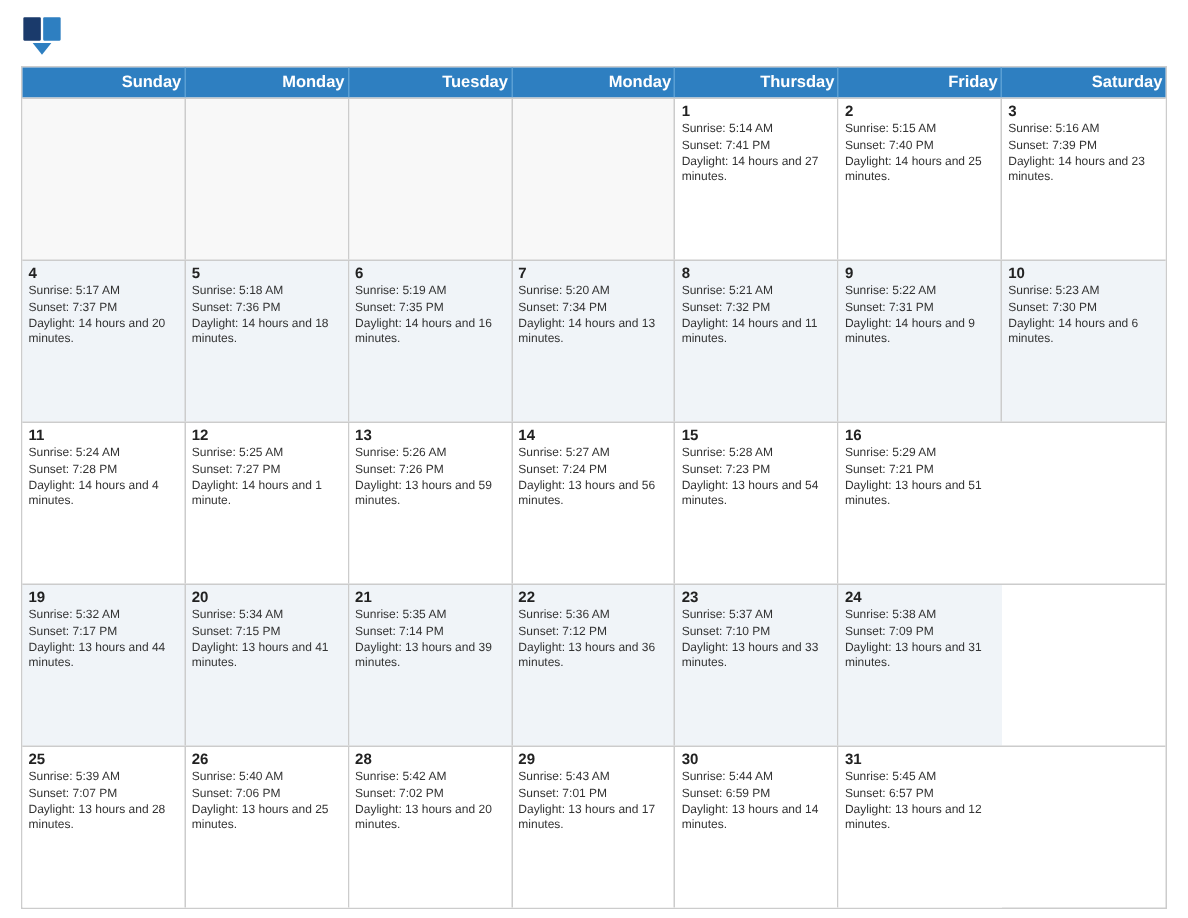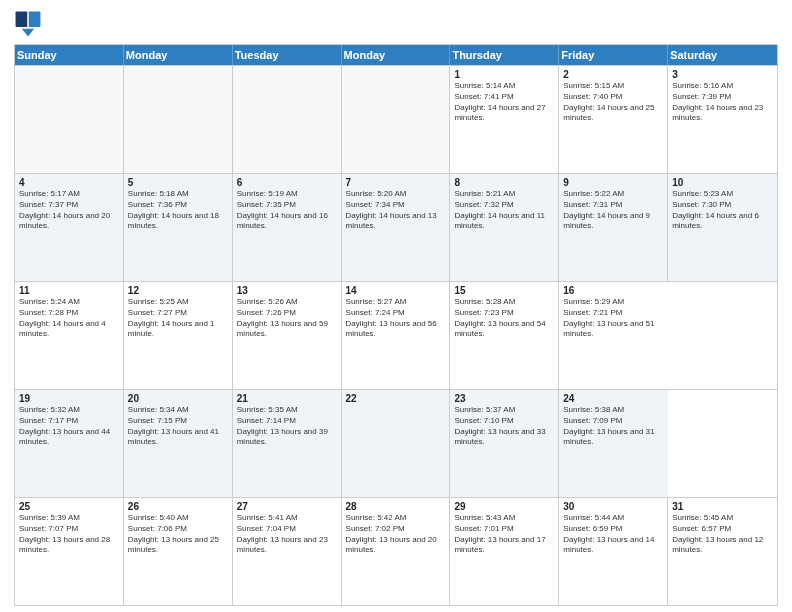--- a/index.html
+++ b/index.html
@@ -61,21 +61,21 @@
     }
     .cal-header-row {
       display: grid;
       grid-template-columns: repeat(7, 1fr);
       background: #2e7fc1;
     }
     .cal-header-cell {
       color: #fff;
       font-size: 11px;
       font-weight: bold;
-      text-align: left;
+      text-align: right;
       padding: 4px 2px;
       border-right: 1px solid #5a9fd4;
     }
     .cal-header-cell:last-child { border-right: none; }
     .cal-body {
       flex: 1;
       display: flex;
       flex-direction: column;
     }
     .cal-row {
@@ -229,42 +229,39 @@
           <div class="cal-cell alt-row">
             <div class="day-num">20</div>
             <div class="day-info">Sunrise: 5:34 AM<br>Sunset: 7:15 PM<br><span class="daylight">Daylight: 13 hours and 41 minutes.</span></div>
           </div>
           <div class="cal-cell alt-row">
             <div class="day-num">21</div>
             <div class="day-info">Sunrise: 5:35 AM<br>Sunset: 7:14 PM<br><span class="daylight">Daylight: 13 hours and 39 minutes.</span></div>
           </div>
           <div class="cal-cell alt-row">
             <div class="day-num">22</div>
+            <div class="day-info">Sunrise: 5:36 AM<br>Sunset: 7:12 PM<br><span class="daylight">Daylight: 13 hours and 36 minutes.</span></div>
           </div>
           <div class="cal-cell alt-row">
             <div class="day-num">23</div>
             <div class="day-info">Sunrise: 5:37 AM<br>Sunset: 7:10 PM<br><span class="daylight">Daylight: 13 hours and 33 minutes.</span></div>
           </div>
           <div class="cal-cell alt-row">
             <div class="day-num">24</div>
             <div class="day-info">Sunrise: 5:38 AM<br>Sunset: 7:09 PM<br><span class="daylight">Daylight: 13 hours and 31 minutes.</span></div>
           </div>
         </div>
         <div class="cal-row">
           <div class="cal-cell">
             <div class="day-num">25</div>
             <div class="day-info">Sunrise: 5:39 AM<br>Sunset: 7:07 PM<br><span class="daylight">Daylight: 13 hours and 28 minutes.</span></div>
           </div>
           <div class="cal-cell">
             <div class="day-num">26</div>
             <div class="day-info">Sunrise: 5:40 AM<br>Sunset: 7:06 PM<br><span class="daylight">Daylight: 13 hours and 25 minutes.</span></div>
-          </div>
-          <div class="cal-cell">
-            <div class="day-num">27</div>
-            <div class="day-info">Sunrise: 5:41 AM<br>Sunset: 7:04 PM<br><span class="daylight">Daylight: 13 hours and 23 minutes.</span></div>
           </div>
           <div class="cal-cell">
             <div class="day-num">28</div>
             <div class="day-info">Sunrise: 5:42 AM<br>Sunset: 7:02 PM<br><span class="daylight">Daylight: 13 hours and 20 minutes.</span></div>
           </div>
           <div class="cal-cell">
             <div class="day-num">29</div>
             <div class="day-info">Sunrise: 5:43 AM<br>Sunset: 7:01 PM<br><span class="daylight">Daylight: 13 hours and 17 minutes.</span></div>
           </div>
           <div class="cal-cell">

